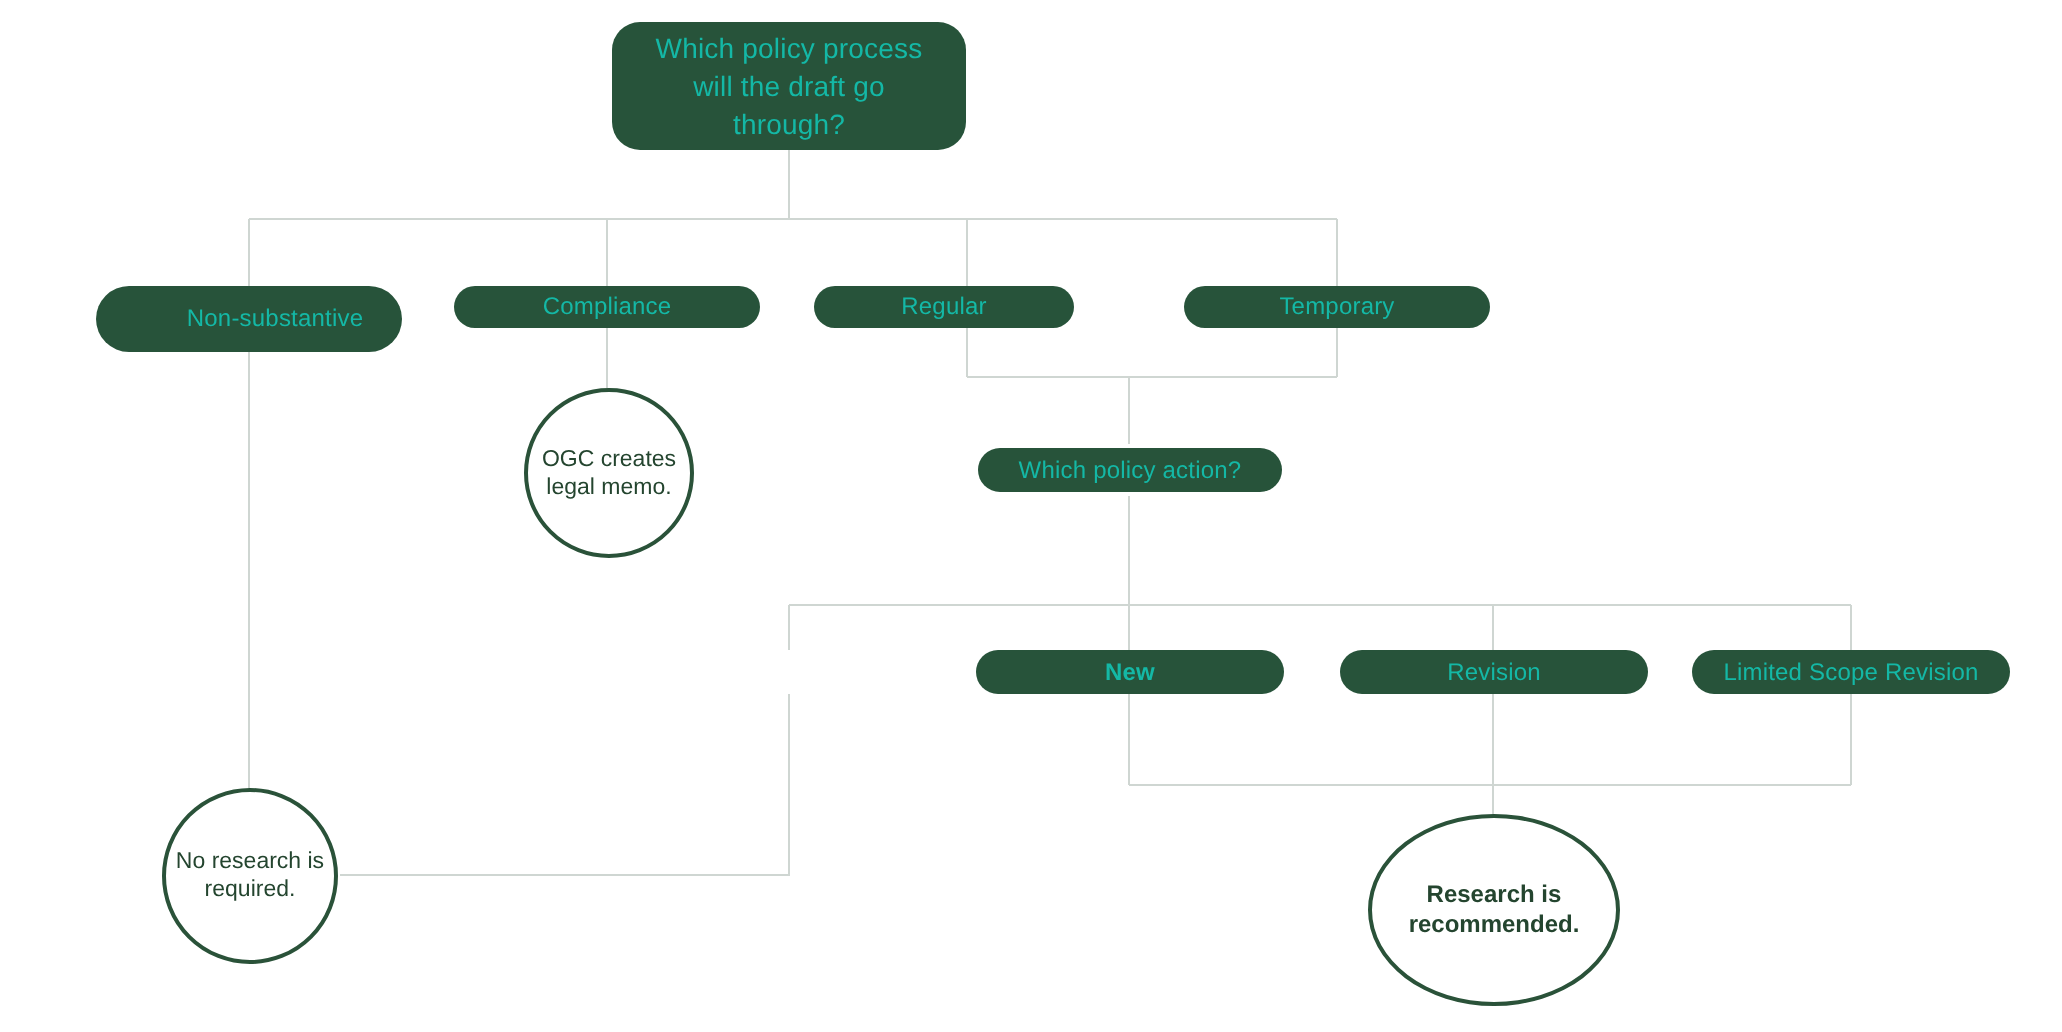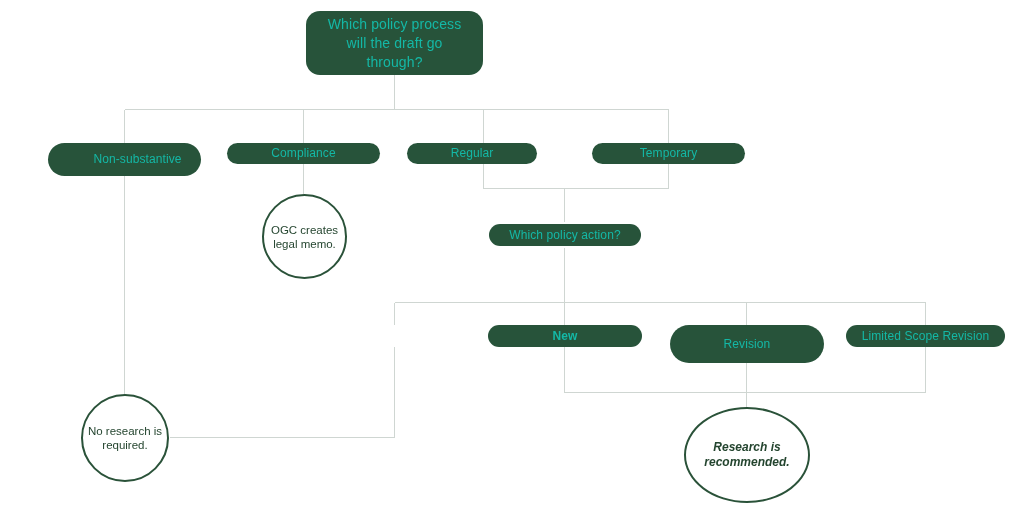--- a/index.html
+++ b/index.html
@@ -62,21 +62,20 @@
     line-height: 14px;
   }
   .ellipse {
     border: 2px solid #2a5239;
     background: #ffffff;
     border-radius: 50%;
     color: #24452f;
     font-weight: bold;
     font-size: 12px;
     line-height: 15px;
-    font-style: italic;
   }
   .circle span, .ellipse span, .pill span {
     display: block;
     width: 100%;
   }
 </style>
 </head>
 <body>
 
 <div id="flowchart">
@@ -143,21 +142,21 @@
 
   <div class="node pill" style="left:489px; top:224px; width:152px; height:22px;">
     <span>Which policy action?</span>
   </div>
 
 
   <div class="node pill" style="left:488px; top:325px; width:154px; height:22px;font-weight:bold;">
     <span>New</span>
   </div>
 
-  <div class="node pill" style="left:670px; top:325px; width:154px; height:38px;text-align:center;">
+  <div class="node pill" style="left:670px; top:325px; width:154px; height:22px;text-align:center;">
     <span>Revision</span>
   </div>
 
   <div class="node circle" style="left:81px; top:394px; width:88px; height:88px;">
     <span>No research is required.</span>
   </div>
 
   <div class="node pill" style="left:846px; top:325px; width:159px; height:22px;">
     <span>Limited Scope Revision</span>
   </div>

